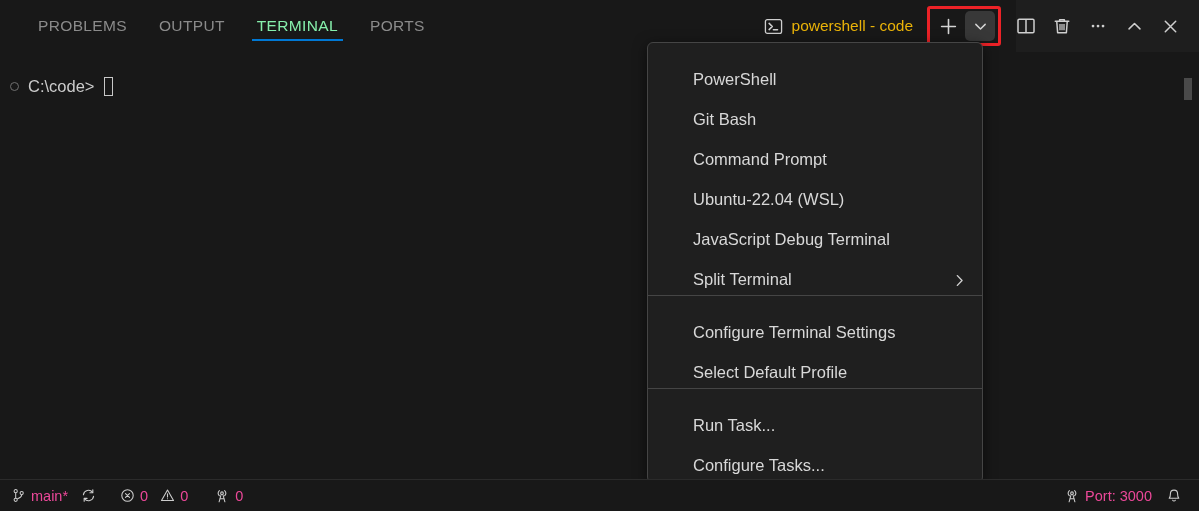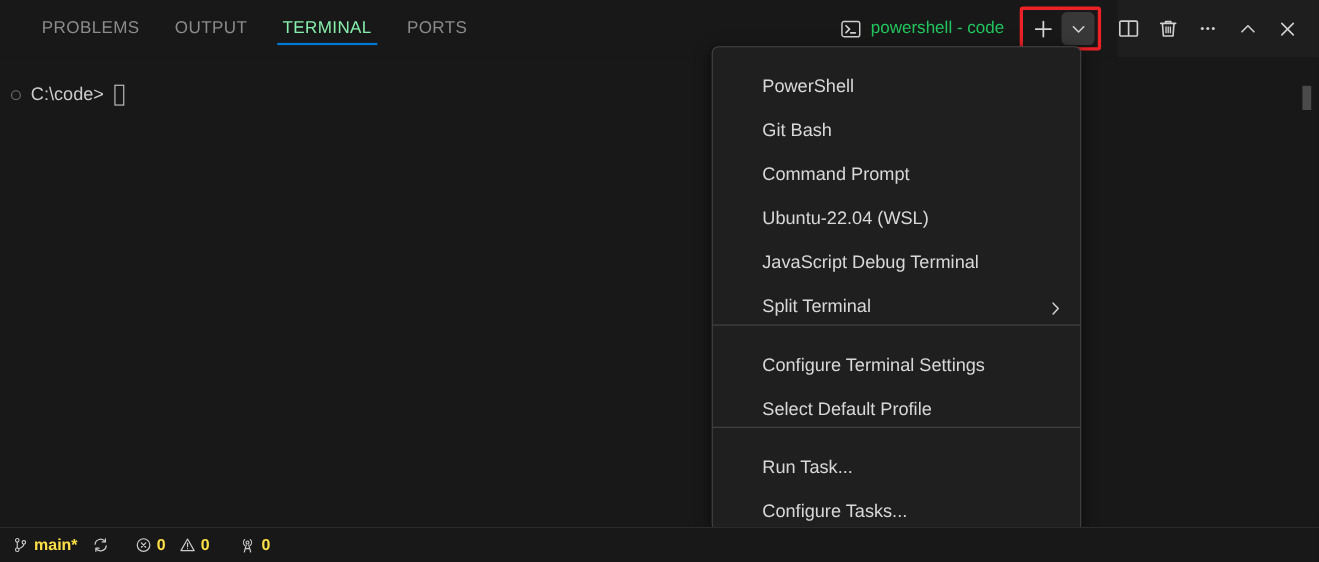--- a/index.html
+++ b/index.html
@@ -71,21 +71,21 @@
     align-items: center;
     height: 52px;
     padding-right: 14px;
   }
 
   .term-label {
     display: flex;
     align-items: center;
     gap: 9px;
     font-size: 15.5px;
-    color: #22c55e;
+    color: #eab308;
     margin-right: 10px;
     user-select: none;
     padding-left: 17px;
   }
 
   .tb-btn {
     width: 30px;
     height: 30px;
     display: flex;
     align-items: center;
@@ -196,23 +196,22 @@
     position: absolute;
     left: 0; top: 479px;
     width: 1199px;
     height: 32px;
     background: #181818;
     border-top: 1px solid #2b2b2b;
     box-sizing: border-box;
     display: flex;
     align-items: center;
     font-size: 14.5px;
-    color: #fde047;
+    color: #ec4899;
     z-index: 50;
-    font-weight: bold;
   }
   .sb-left { display: flex; align-items: center; padding-left: 4px; }
   .sb-right { margin-left: auto; display: flex; align-items: center; padding-right: 10px; }
   .sb-item {
     display: flex;
     align-items: center;
     gap: 5px;
     height: 32px;
     padding: 0 7px;
     cursor: pointer;
@@ -432,13 +431,38 @@
           <path d="M10.6 2.6 A3.7 3.7 0 0 1 10.6 7.8" fill="none" stroke="#cccccc" stroke-width="1.05" stroke-linecap="round"></path>
           <path d="M6.9 7.4 L5.1 13.8 M9.1 7.4 L10.9 13.8" stroke="#cccccc" stroke-width="1.05" stroke-linecap="round"></path>
           <path d="M6.2 10.8 H9.8" stroke="#cccccc" stroke-width="1.05" stroke-linecap="round"></path>
         </svg>
       </span>
       <span>0</span>
     </div>
 
   </div>
 
+  <div class="sb-right">
+
+    <div class="sb-item">
+      <span>
+        <svg width="16" height="16" viewBox="0 0 16 16">
+          <circle cx="8" cy="5.2" r="1.35" fill="none" stroke="#cccccc" stroke-width="1.05"></circle>
+          <path d="M5.4 2.6 A3.7 3.7 0 0 0 5.4 7.8" fill="none" stroke="#cccccc" stroke-width="1.05" stroke-linecap="round"></path>
+          <path d="M10.6 2.6 A3.7 3.7 0 0 1 10.6 7.8" fill="none" stroke="#cccccc" stroke-width="1.05" stroke-linecap="round"></path>
+          <path d="M6.9 7.4 L5.1 13.8 M9.1 7.4 L10.9 13.8" stroke="#cccccc" stroke-width="1.05" stroke-linecap="round"></path>
+          <path d="M6.2 10.8 H9.8" stroke="#cccccc" stroke-width="1.05" stroke-linecap="round"></path>
+        </svg>
+      </span>
+      <span>Port: 3000</span>
+    </div>
+
+    <div class="sb-item">
+      <span>
+        <svg width="16" height="16" viewBox="0 0 16 16">
+          <path d="M8 2.1 C5.7 2.1 4.4 3.7 4.4 5.9 C4.4 9.0 3.2 10.3 3.2 10.3 H12.8 C12.8 10.3 11.6 9.0 11.6 5.9 C11.6 3.7 10.3 2.1 8 2.1 Z" fill="none" stroke="#cccccc" stroke-width="1.1" stroke-linejoin="round"></path>
+          <path d="M6.7 12.2 A1.45 1.45 0 0 0 9.3 12.2" fill="none" stroke="#cccccc" stroke-width="1.1" stroke-linecap="round"></path>
+        </svg>
+      </span>
+    </div>
+
+  </div>
 </div>
 
 </body></html>

